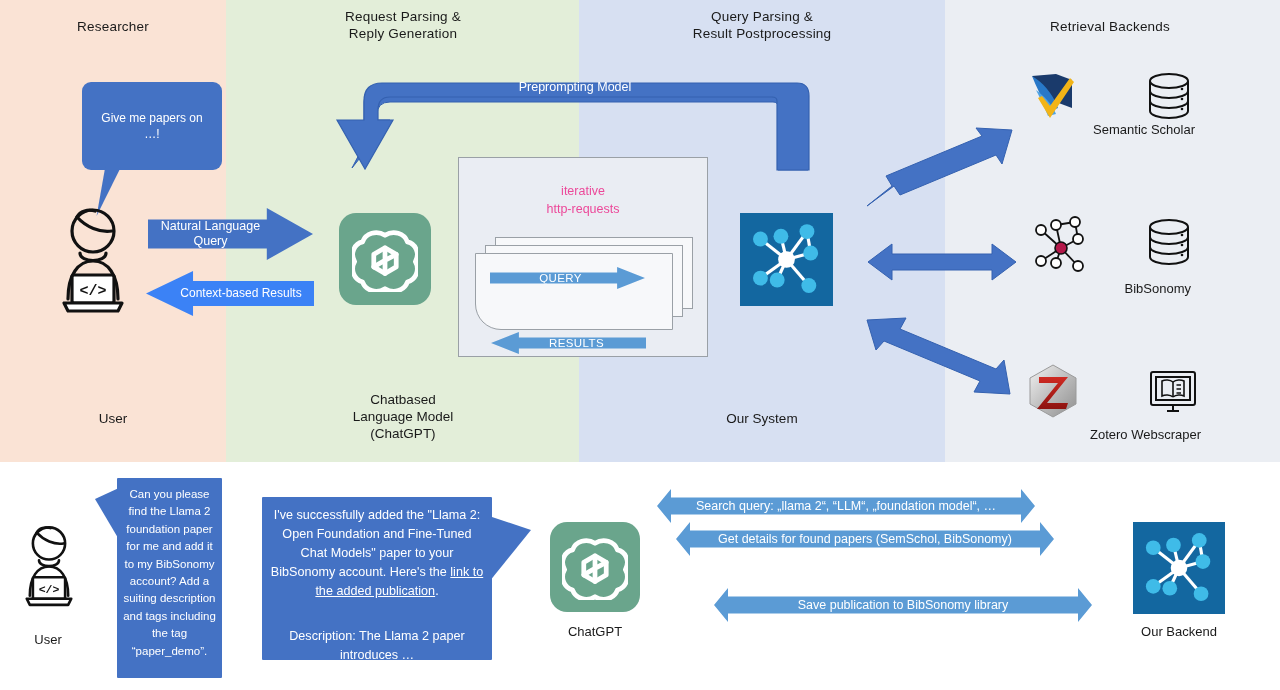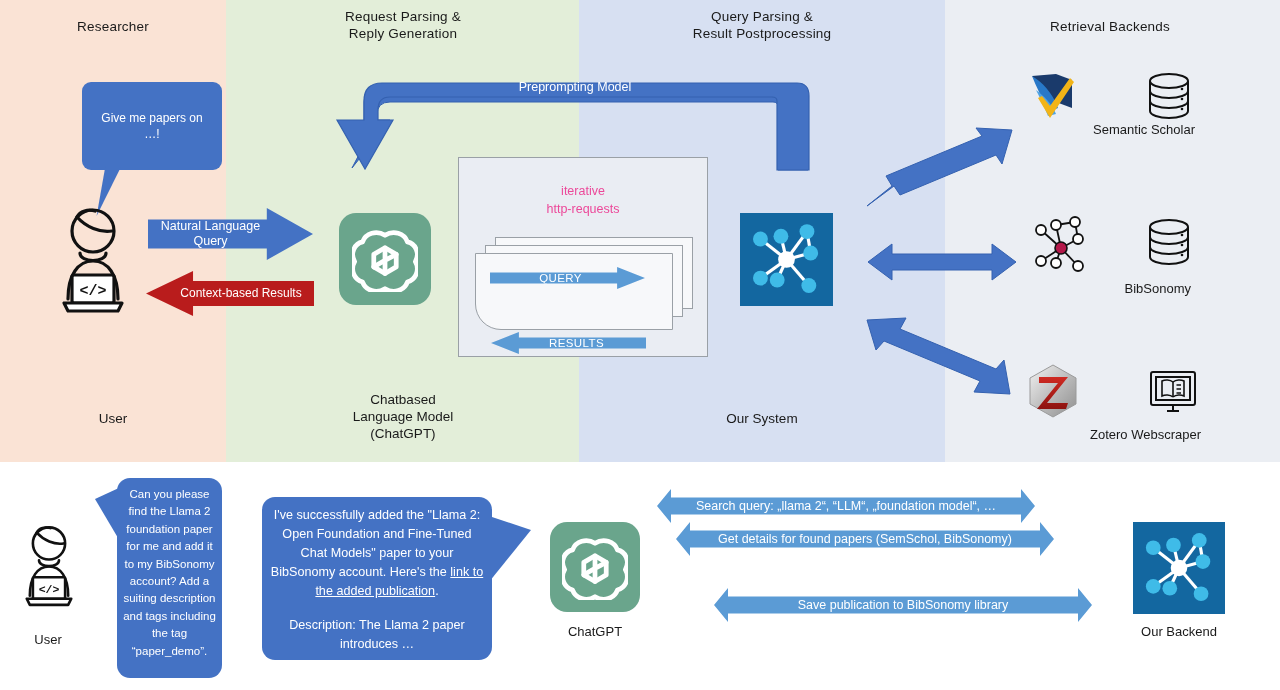--- a/index.html
+++ b/index.html
@@ -21,21 +21,21 @@
      color:#fff;font-size:12px;line-height:16px;text-align:center;display:flex;align-items:center;justify-content:center;padding:0 10px;box-sizing:border-box;}
   #bubble-request-tail{position:absolute;left:101px;top:166px;width:0;height:0;
      border-left:16px solid #4472c4;border-right:9px solid transparent;border-bottom:50px solid transparent;transform:skewX(-10deg);}
 
   
   .person{position:absolute;}
 
   
   .blockarrow{position:absolute;display:flex;align-items:center;justify-content:center;color:#fff;font-size:12.5px;line-height:15px;text-align:center;}
   .ba-right{background:#4472c4;clip-path:polygon(0 22%,72% 22%,72% 0,100% 50%,72% 100%,72% 78%,0 78%);}
-  .ba-left{background:#b91c1c;clip-path:polygon(28% 22%,100% 22%,100% 78%,28% 78%,28% 100%,0 50%,28% 0);}
+  .ba-left{background:#3b82f6;clip-path:polygon(28% 22%,100% 22%,100% 78%,28% 78%,28% 100%,0 50%,28% 0);}
 
   #arrow-nlq{left:148px;top:208px;width:165px;height:52px;}
   #arrow-nlq span{transform:translateX(-10px);}
   #arrow-ctx{left:146px;top:271px;width:168px;height:45px;}
   #arrow-ctx span{transform:translateX(11px);font-size:12px;}
 
   
   #chatgpt-tile{position:absolute;left:339px;top:213px;width:92px;height:92px;background:#6aa58c;border-radius:17px;}
   #chatgpt-tile svg{position:absolute;left:13px;top:13px;}
 
@@ -63,29 +63,29 @@
 
   
   .conn{position:absolute;}
 
   
   .backend-label{position:absolute;text-align:right;font-size:13px;color:#1a1a1a;}
 
   
   #bottom{position:absolute;left:0;top:462px;width:1280px;height:228px;background:#ffffff;}
 
-  .chatbubble{position:absolute;background:#4472c4;border-radius:13px;color:#fff;text-align:center;box-sizing:border-box;}
+  .chatbubble{position:absolute;background:#4472c4;border-radius:1px;color:#fff;text-align:center;box-sizing:border-box;}
   #bubble-user{left:117px;top:478px;width:105px;height:200px;font-size:11.5px;line-height:17.4px;padding:8px 6px 0 6px;}
   #bubble-user-tail{position:absolute;left:95px;top:487px;width:0;height:0;
      border-right:26px solid #4472c4;border-top:12px solid transparent;border-bottom:44px solid transparent;}
   #bubble-gpt{left:262px;top:497px;width:230px;height:163px;font-size:12.6px;line-height:19px;padding:9px 8px 0 8px;}
   #bubble-gpt-tail{position:absolute;left:489px;top:516px;width:0;height:0;
      border-left:42px solid #4472c4;border-top:14px solid transparent;border-bottom:52px solid transparent;}
   #bubble-gpt .link{text-decoration:underline;}
-  #bubble-gpt .para2{margin-top:15px;display:block;}
+  #bubble-gpt .para2{margin-top:26px;display:block;}
 
   #chatgpt-tile2{position:absolute;left:550px;top:522px;width:90px;height:90px;background:#6aa58c;border-radius:17px;}
   #chatgpt-tile2 svg{position:absolute;left:12px;top:12px;}
   #backend-tile2{position:absolute;left:1133px;top:522px;width:92px;height:92px;background:#1367a0;}
 
   
   .steparrow{position:absolute;height:34px;background:#5b9bd5;
      clip-path:polygon(0 50%,14px 0,14px 25%,calc(100% - 14px) 25%,calc(100% - 14px) 0,100% 50%,calc(100% - 14px) 100%,calc(100% - 14px) 75%,14px 75%,14px 100%);
      display:flex;align-items:center;justify-content:center;color:#fff;font-size:12.5px;white-space:nowrap;}
   #step1{left:657px;top:489px;width:378px;}

